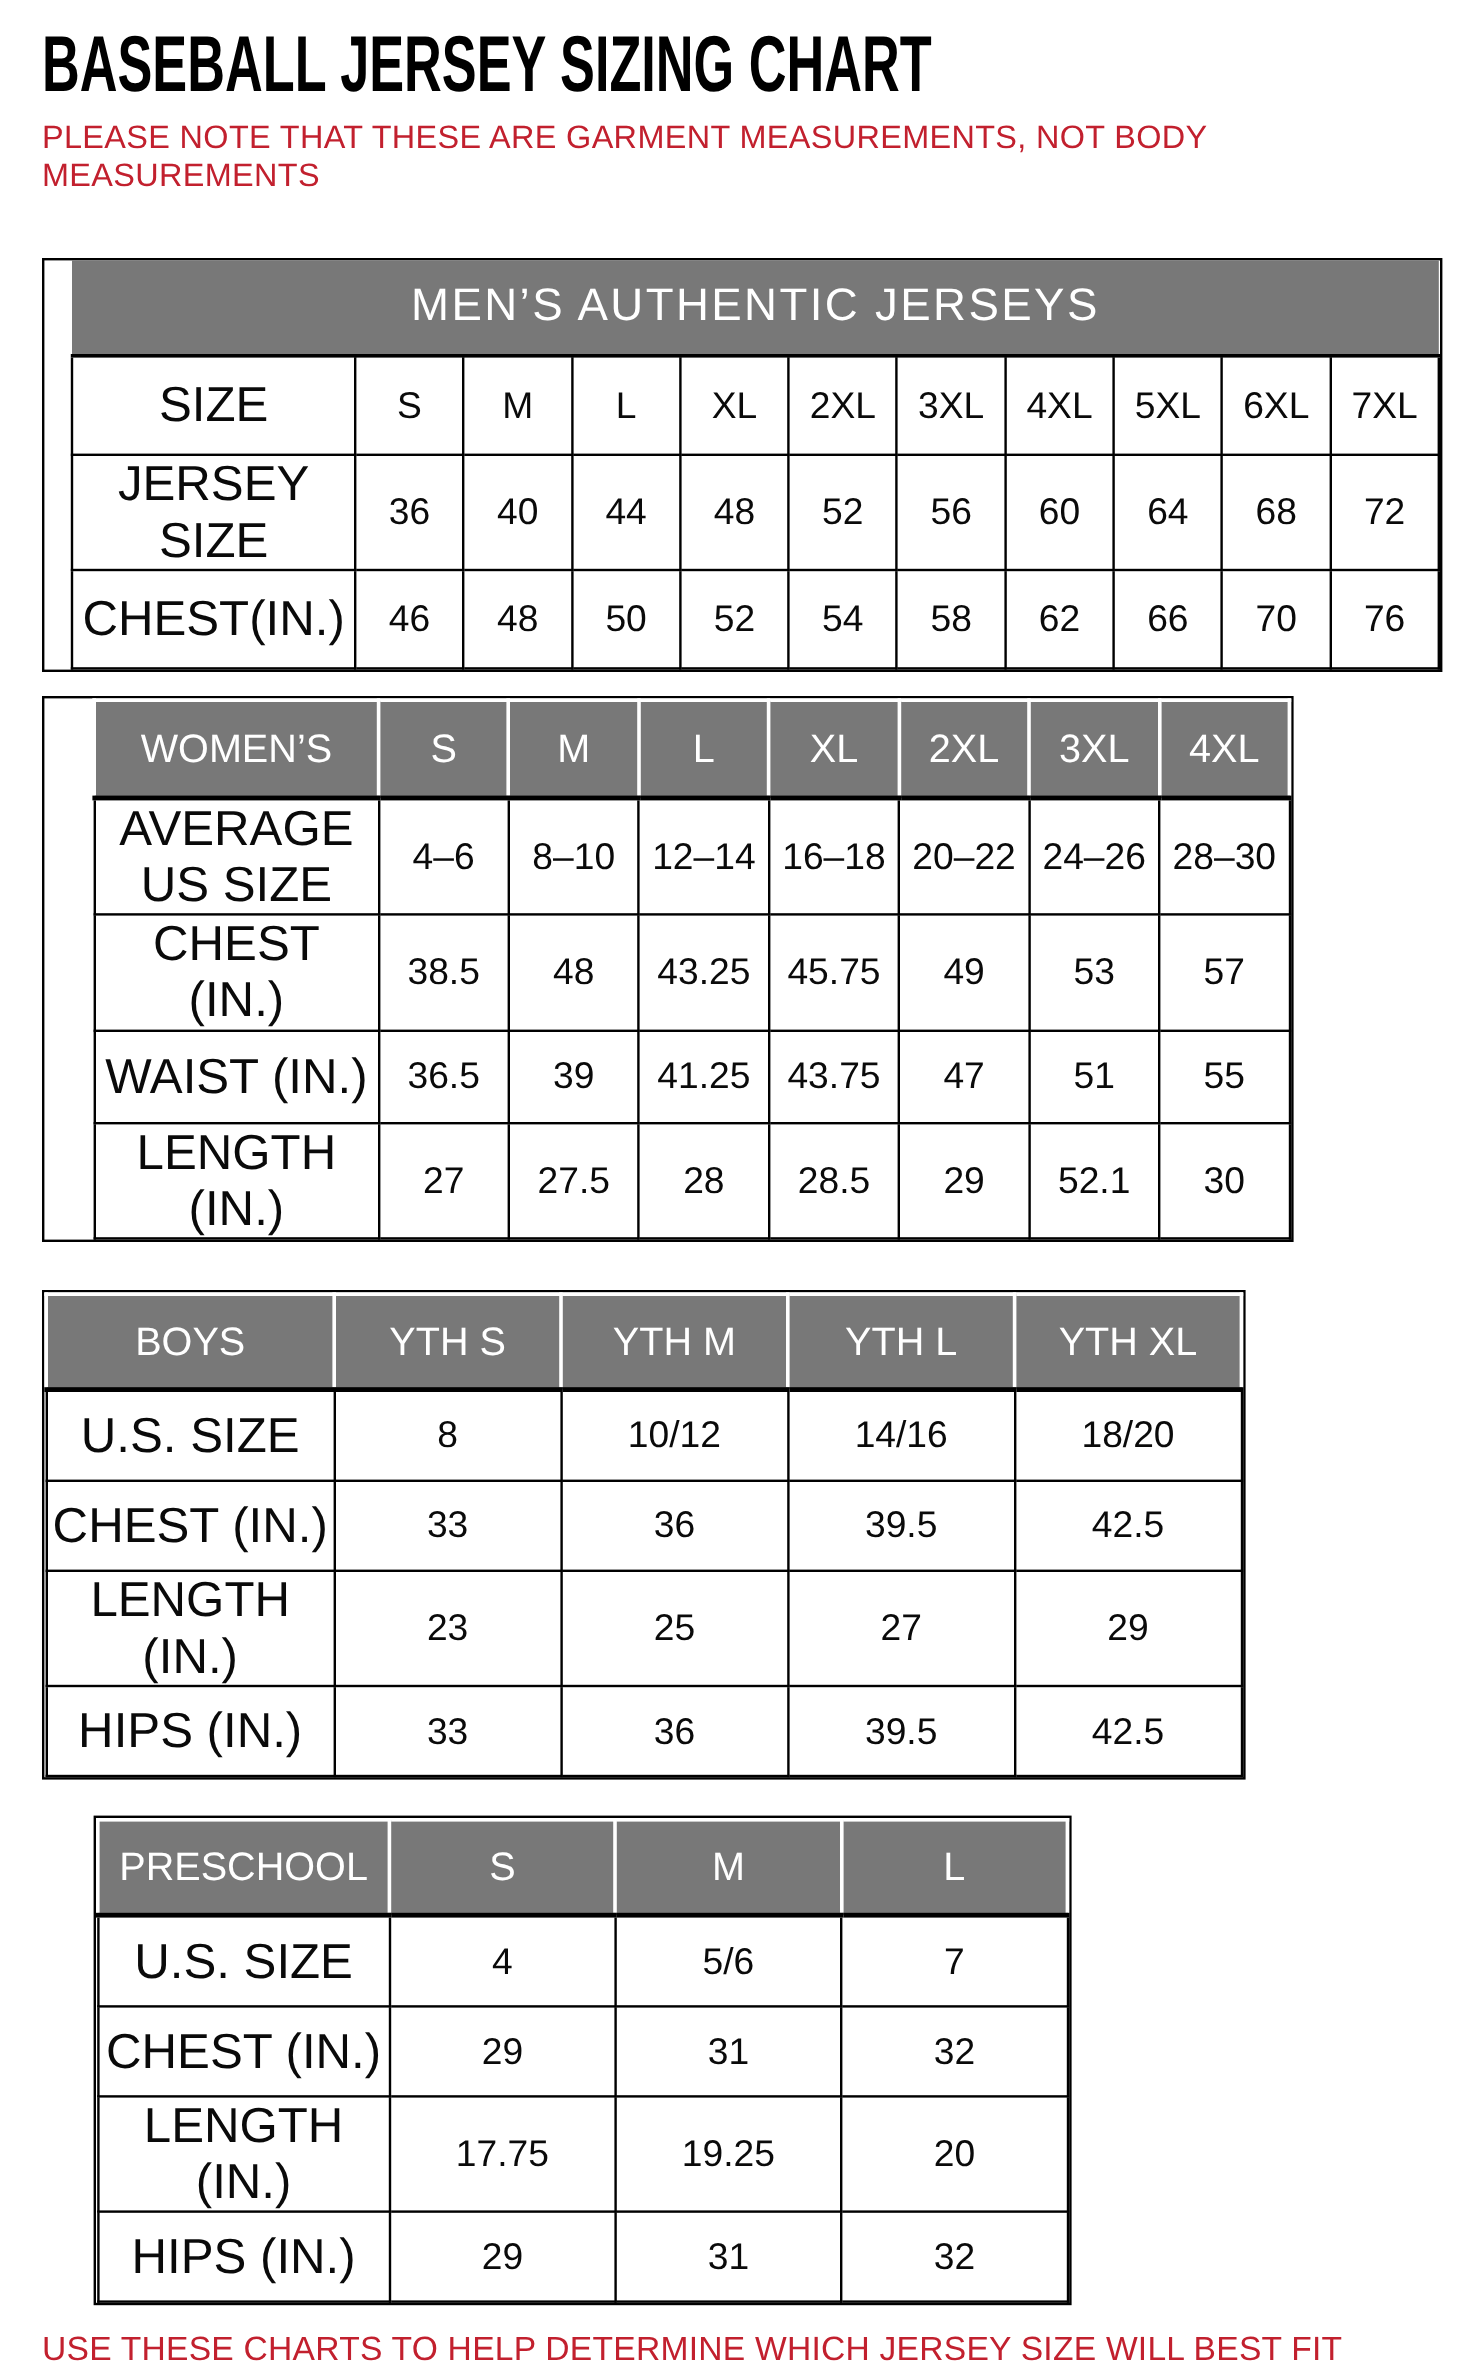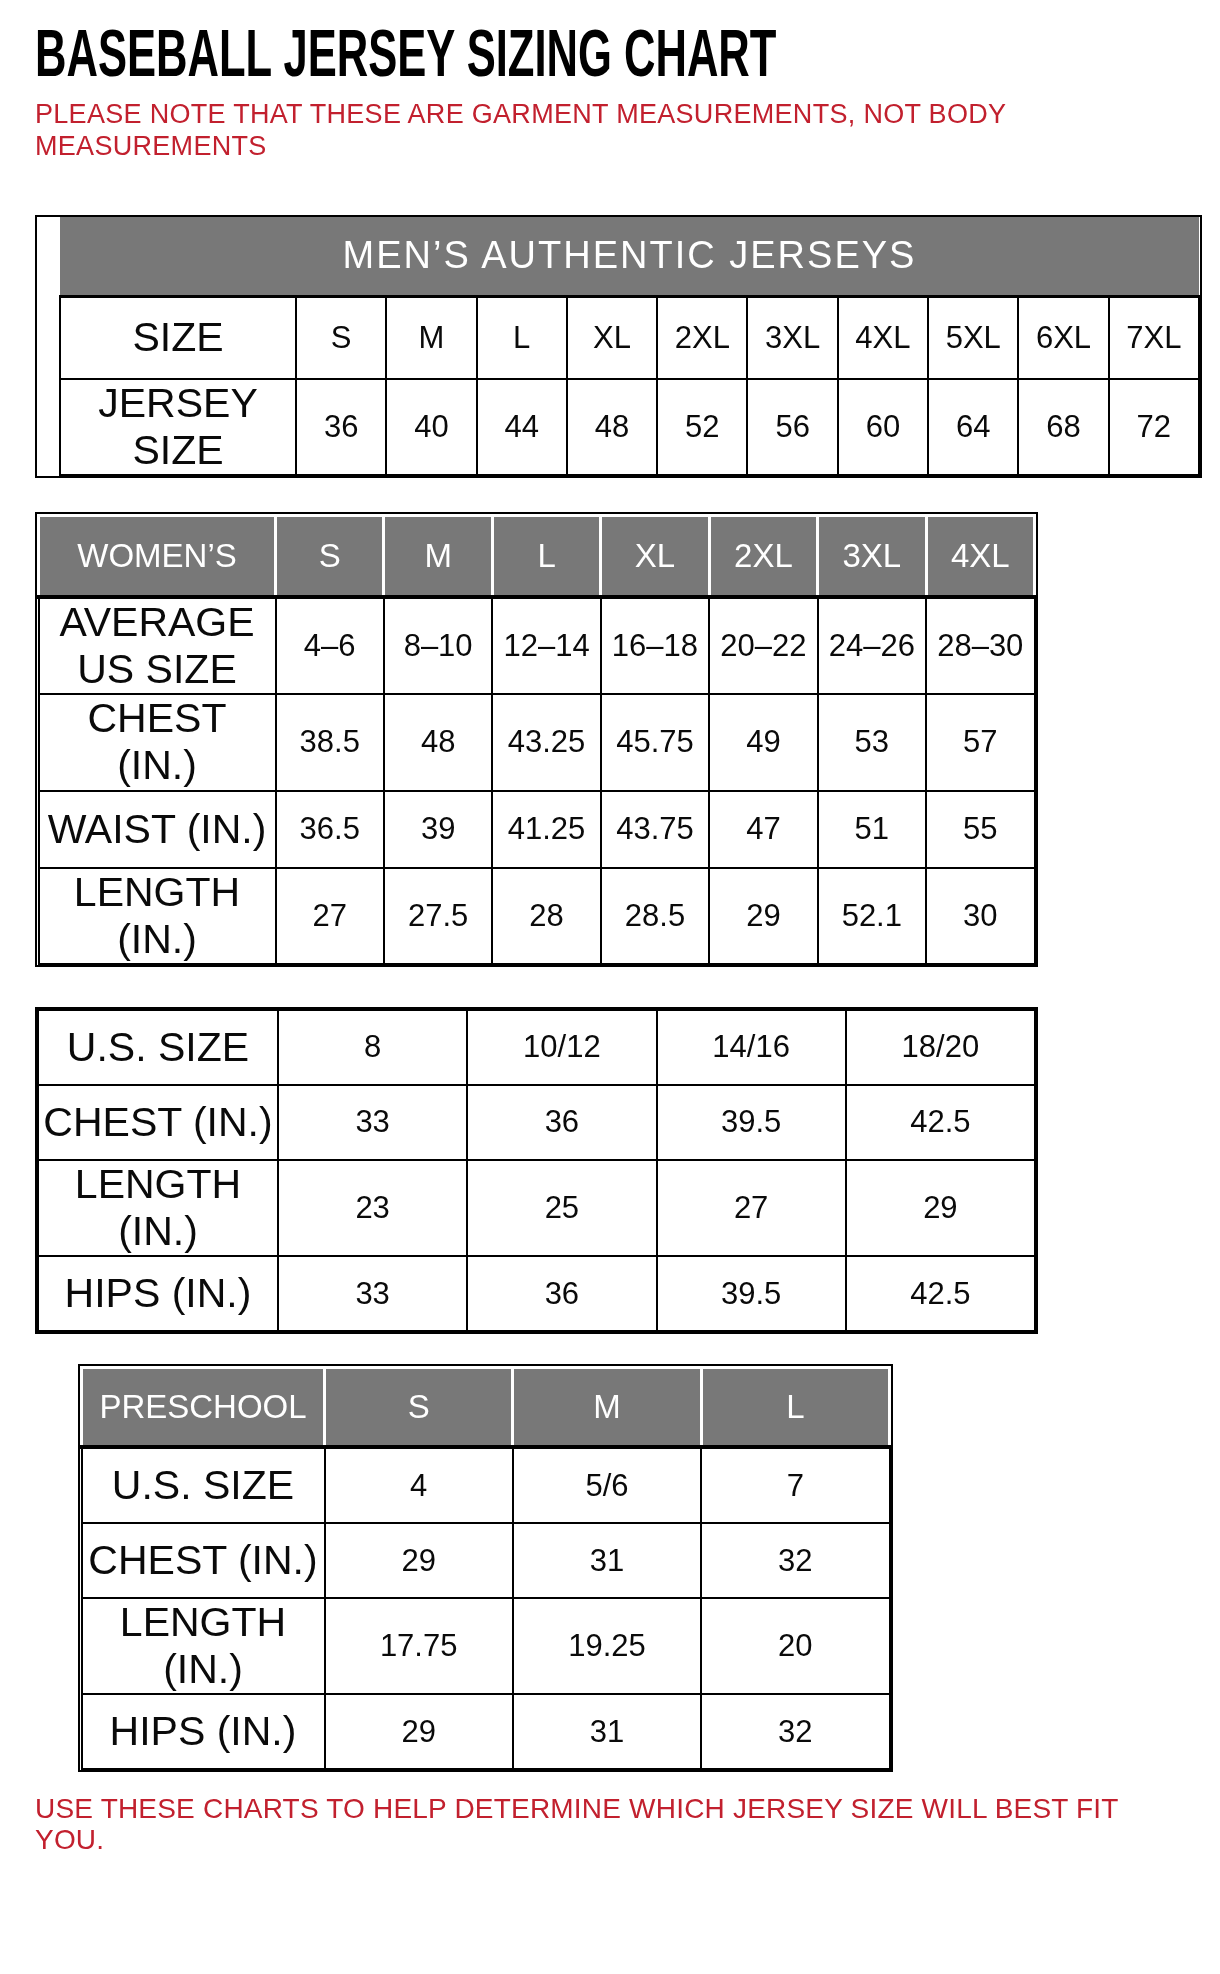--- a/index.html
+++ b/index.html
@@ -73,21 +73,21 @@
     vertical-align: middle;
   }
 
   
   .wrap-mens      { margin-top: 52px; padding-left: 22px; }
   .wrap-mens table      { width: 1141px; }
   .wrap-mens .col-label { width: 236px; }
   .wrap-mens td         { height: 80px; }
   .wrap-mens th.banner  { height: 76px; }
 
-  .wrap-womens    { display: block; margin-top: 34px; width: 999px; }
+  .wrap-womens    { display: block; margin-top: 20px; width: 999px; padding-left: 40px; }
   .wrap-womens table      { width: 999px; }
   .wrap-womens .col-label { width: 237px; }
   .wrap-womens td         { height: 75px; }
   .wrap-womens th.gray    { height: 78px; }
 
   .wrap-boys      { display: block; margin-top: 40px; width: 999px; }
   .wrap-boys table      { width: 999px; }
   .wrap-boys .col-label { width: 240px; }
   .wrap-boys td         { height: 73px; }
   .wrap-boys th.gray    { height: 76px; }
@@ -146,20 +146,33 @@
             <td class="value-cell">40</td>
             <td class="value-cell">44</td>
             <td class="value-cell">48</td>
             <td class="value-cell">52</td>
             <td class="value-cell">56</td>
             <td class="value-cell">60</td>
             <td class="value-cell">64</td>
             <td class="value-cell">68</td>
             <td class="value-cell">72</td>
           </tr>
+          <tr>
+            <td class="label-cell">CHEST(IN.)</td>
+            <td class="value-cell">46</td>
+            <td class="value-cell">48</td>
+            <td class="value-cell">50</td>
+            <td class="value-cell">52</td>
+            <td class="value-cell">54</td>
+            <td class="value-cell">58</td>
+            <td class="value-cell">62</td>
+            <td class="value-cell">66</td>
+            <td class="value-cell">70</td>
+            <td class="value-cell">76</td>
+          </tr>
         </tbody>
       </table>
   </div>
 
   <div class="wrap wrap-womens">
     <table>
         <colgroup>
           <col class="col-label">
           <col>
           <col>
@@ -229,20 +242,27 @@
     <table>
         <colgroup>
           <col class="col-label">
           <col>
           <col>
           <col>
           <col>
         </colgroup>
         <tbody>
           <tr>
+            <th class="gray">BOYS</th>
+            <th class="gray">YTH S</th>
+            <th class="gray">YTH M</th>
+            <th class="gray">YTH L</th>
+            <th class="gray">YTH XL</th>
+          </tr>
+          <tr>
             <td class="label-cell">U.S. SIZE</td>
             <td class="value-cell">8</td>
             <td class="value-cell">10/12</td>
             <td class="value-cell">14/16</td>
             <td class="value-cell">18/20</td>
           </tr>
           <tr>
             <td class="label-cell">CHEST (IN.)</td>
             <td class="value-cell">33</td>
             <td class="value-cell">36</td>

